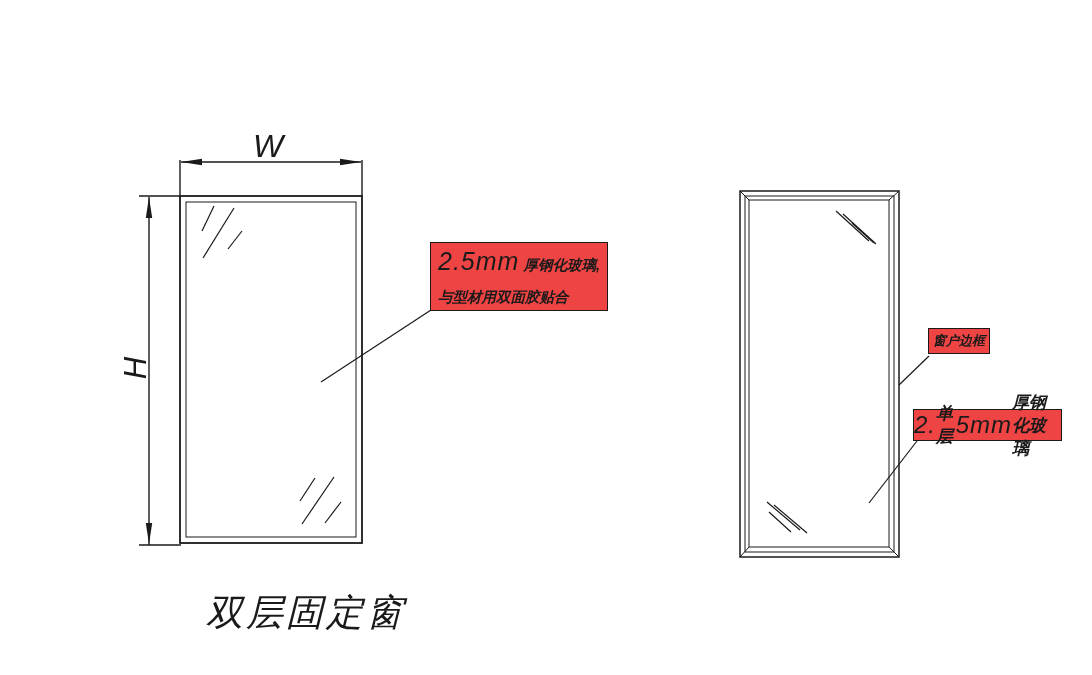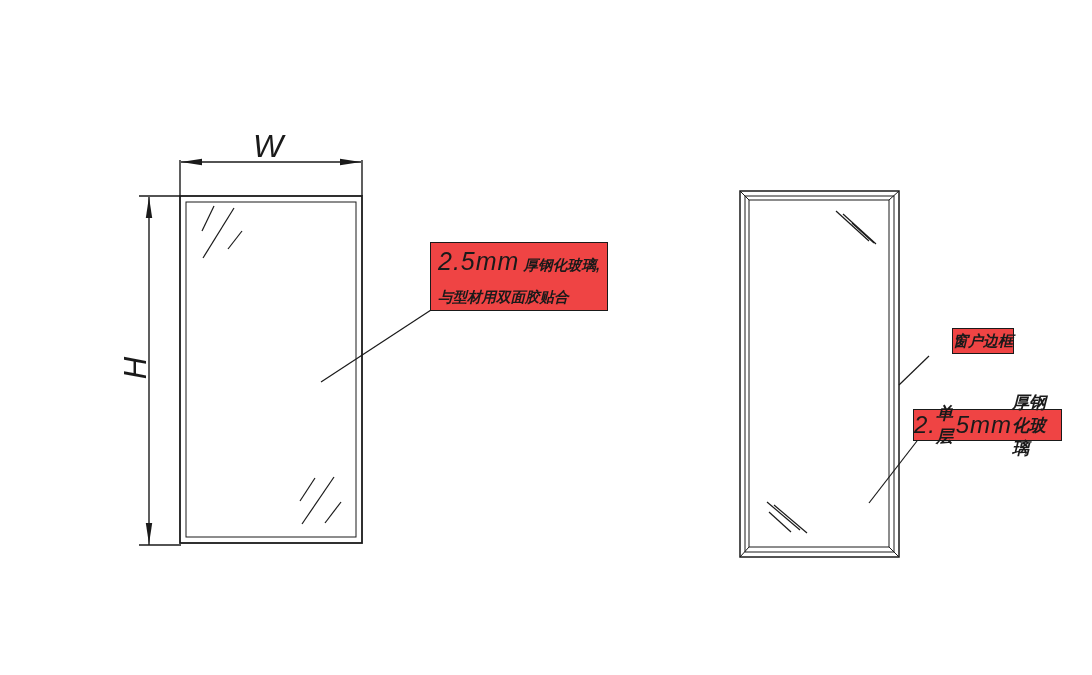--- a/index.html
+++ b/index.html
@@ -37,22 +37,22 @@
     box-sizing:border-box;
   }
   #ann-left{
     left:430px;top:242px;width:178px;height:69px;
     padding:2px 6px 0 7px;
     line-height:32px;
   }
   .ann-big{font-size:25px;letter-spacing:1px;}
   .ann-small{font-size:14.5px;font-weight:bold;}
   #ann-frame{
-    left:952px;top:328px;width:62px;height:26px;
-    font-size:15px;font-weight:bold;
+    left:928px;top:328px;width:62px;height:26px;
+    font-size:13px;font-weight:bold;
     display:flex;align-items:center;justify-content:center;
   }
   #ann-glass-right{
     left:913px;top:409px;width:149px;height:32px;
     display:flex;align-items:center;
     overflow:visible;
   }
   #ann-glass-right .ann-big{font-size:24px;}
   #ann-glass-right .ann-small{font-size:17px;font-family:Liberation Mono, monospace;}
 </style>
@@ -136,14 +136,15 @@
     <span>窗户边框</span>
   </div>
 
   <div id="ann-glass-right" class="ann-box sketch">
     <span class="ann-big">2.</span>
       <span class="ann-small">单层</span>
       <span class="ann-big">5mm</span>
       <span class="ann-small"> 厚钢化玻璃</span>
   </div>
 
+  <div id="caption-left" class="txt sketch caption">双层固定窗</div>
 
 </div>
 
 </body></html>

